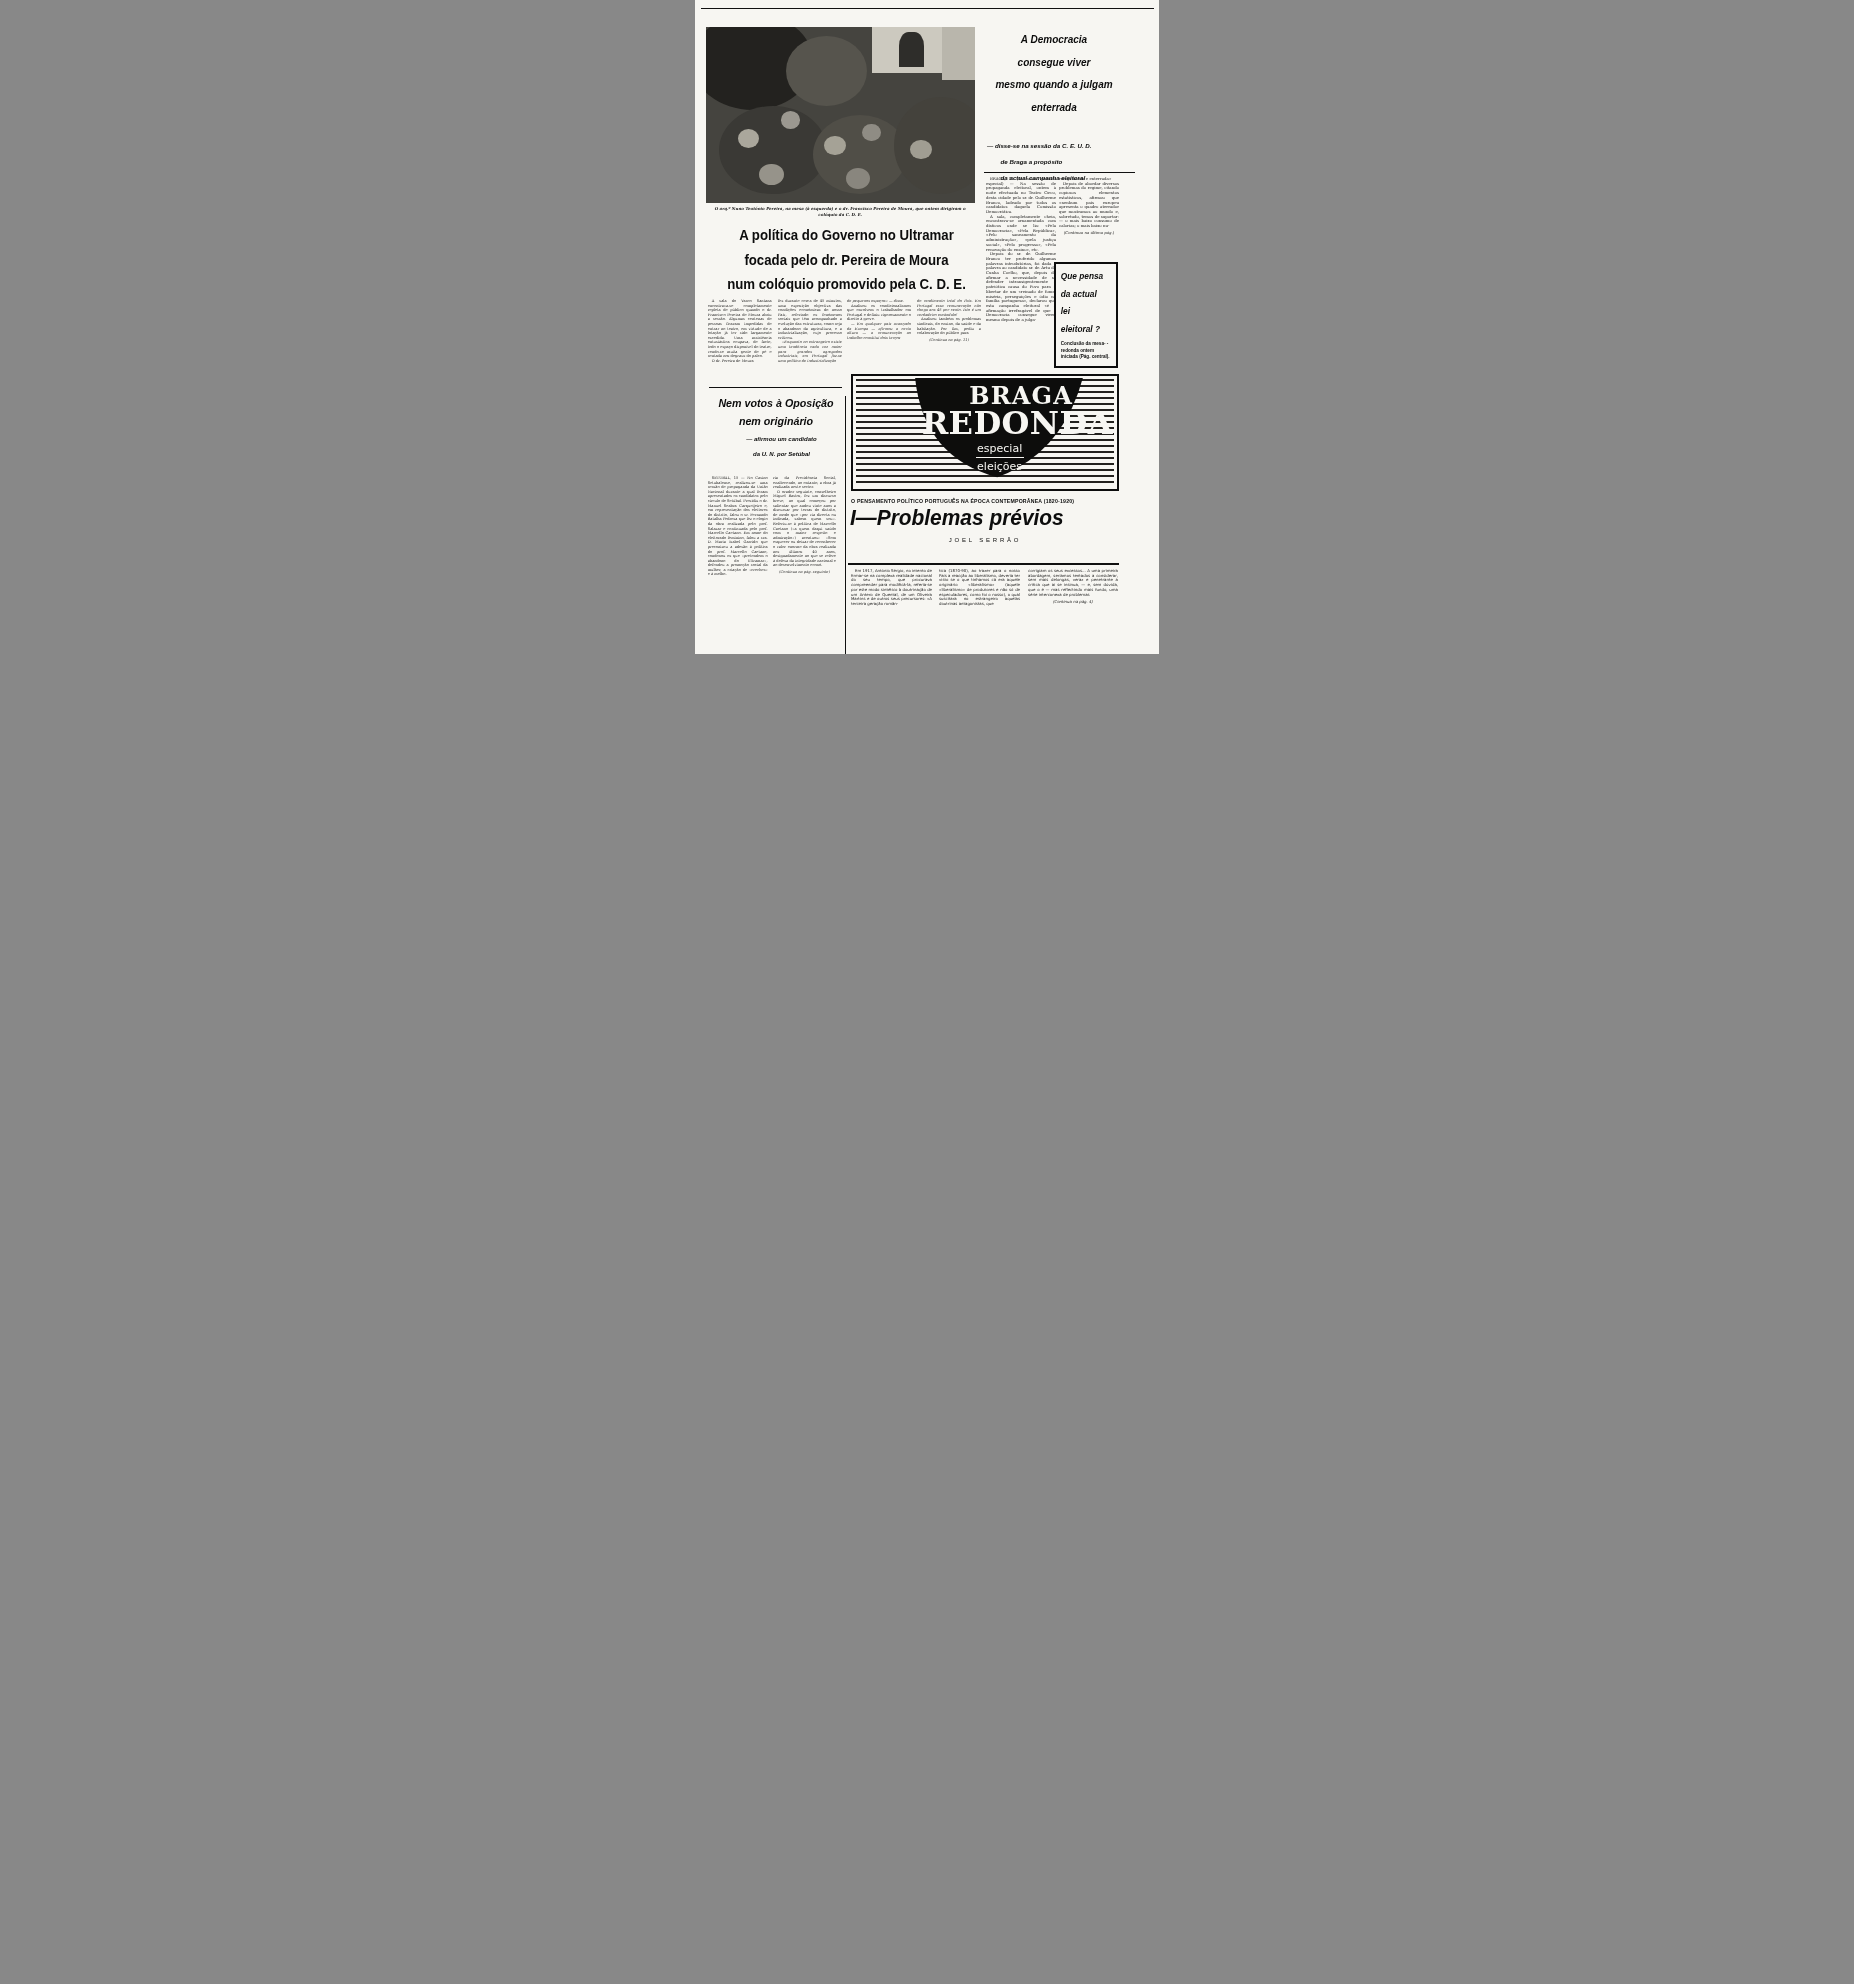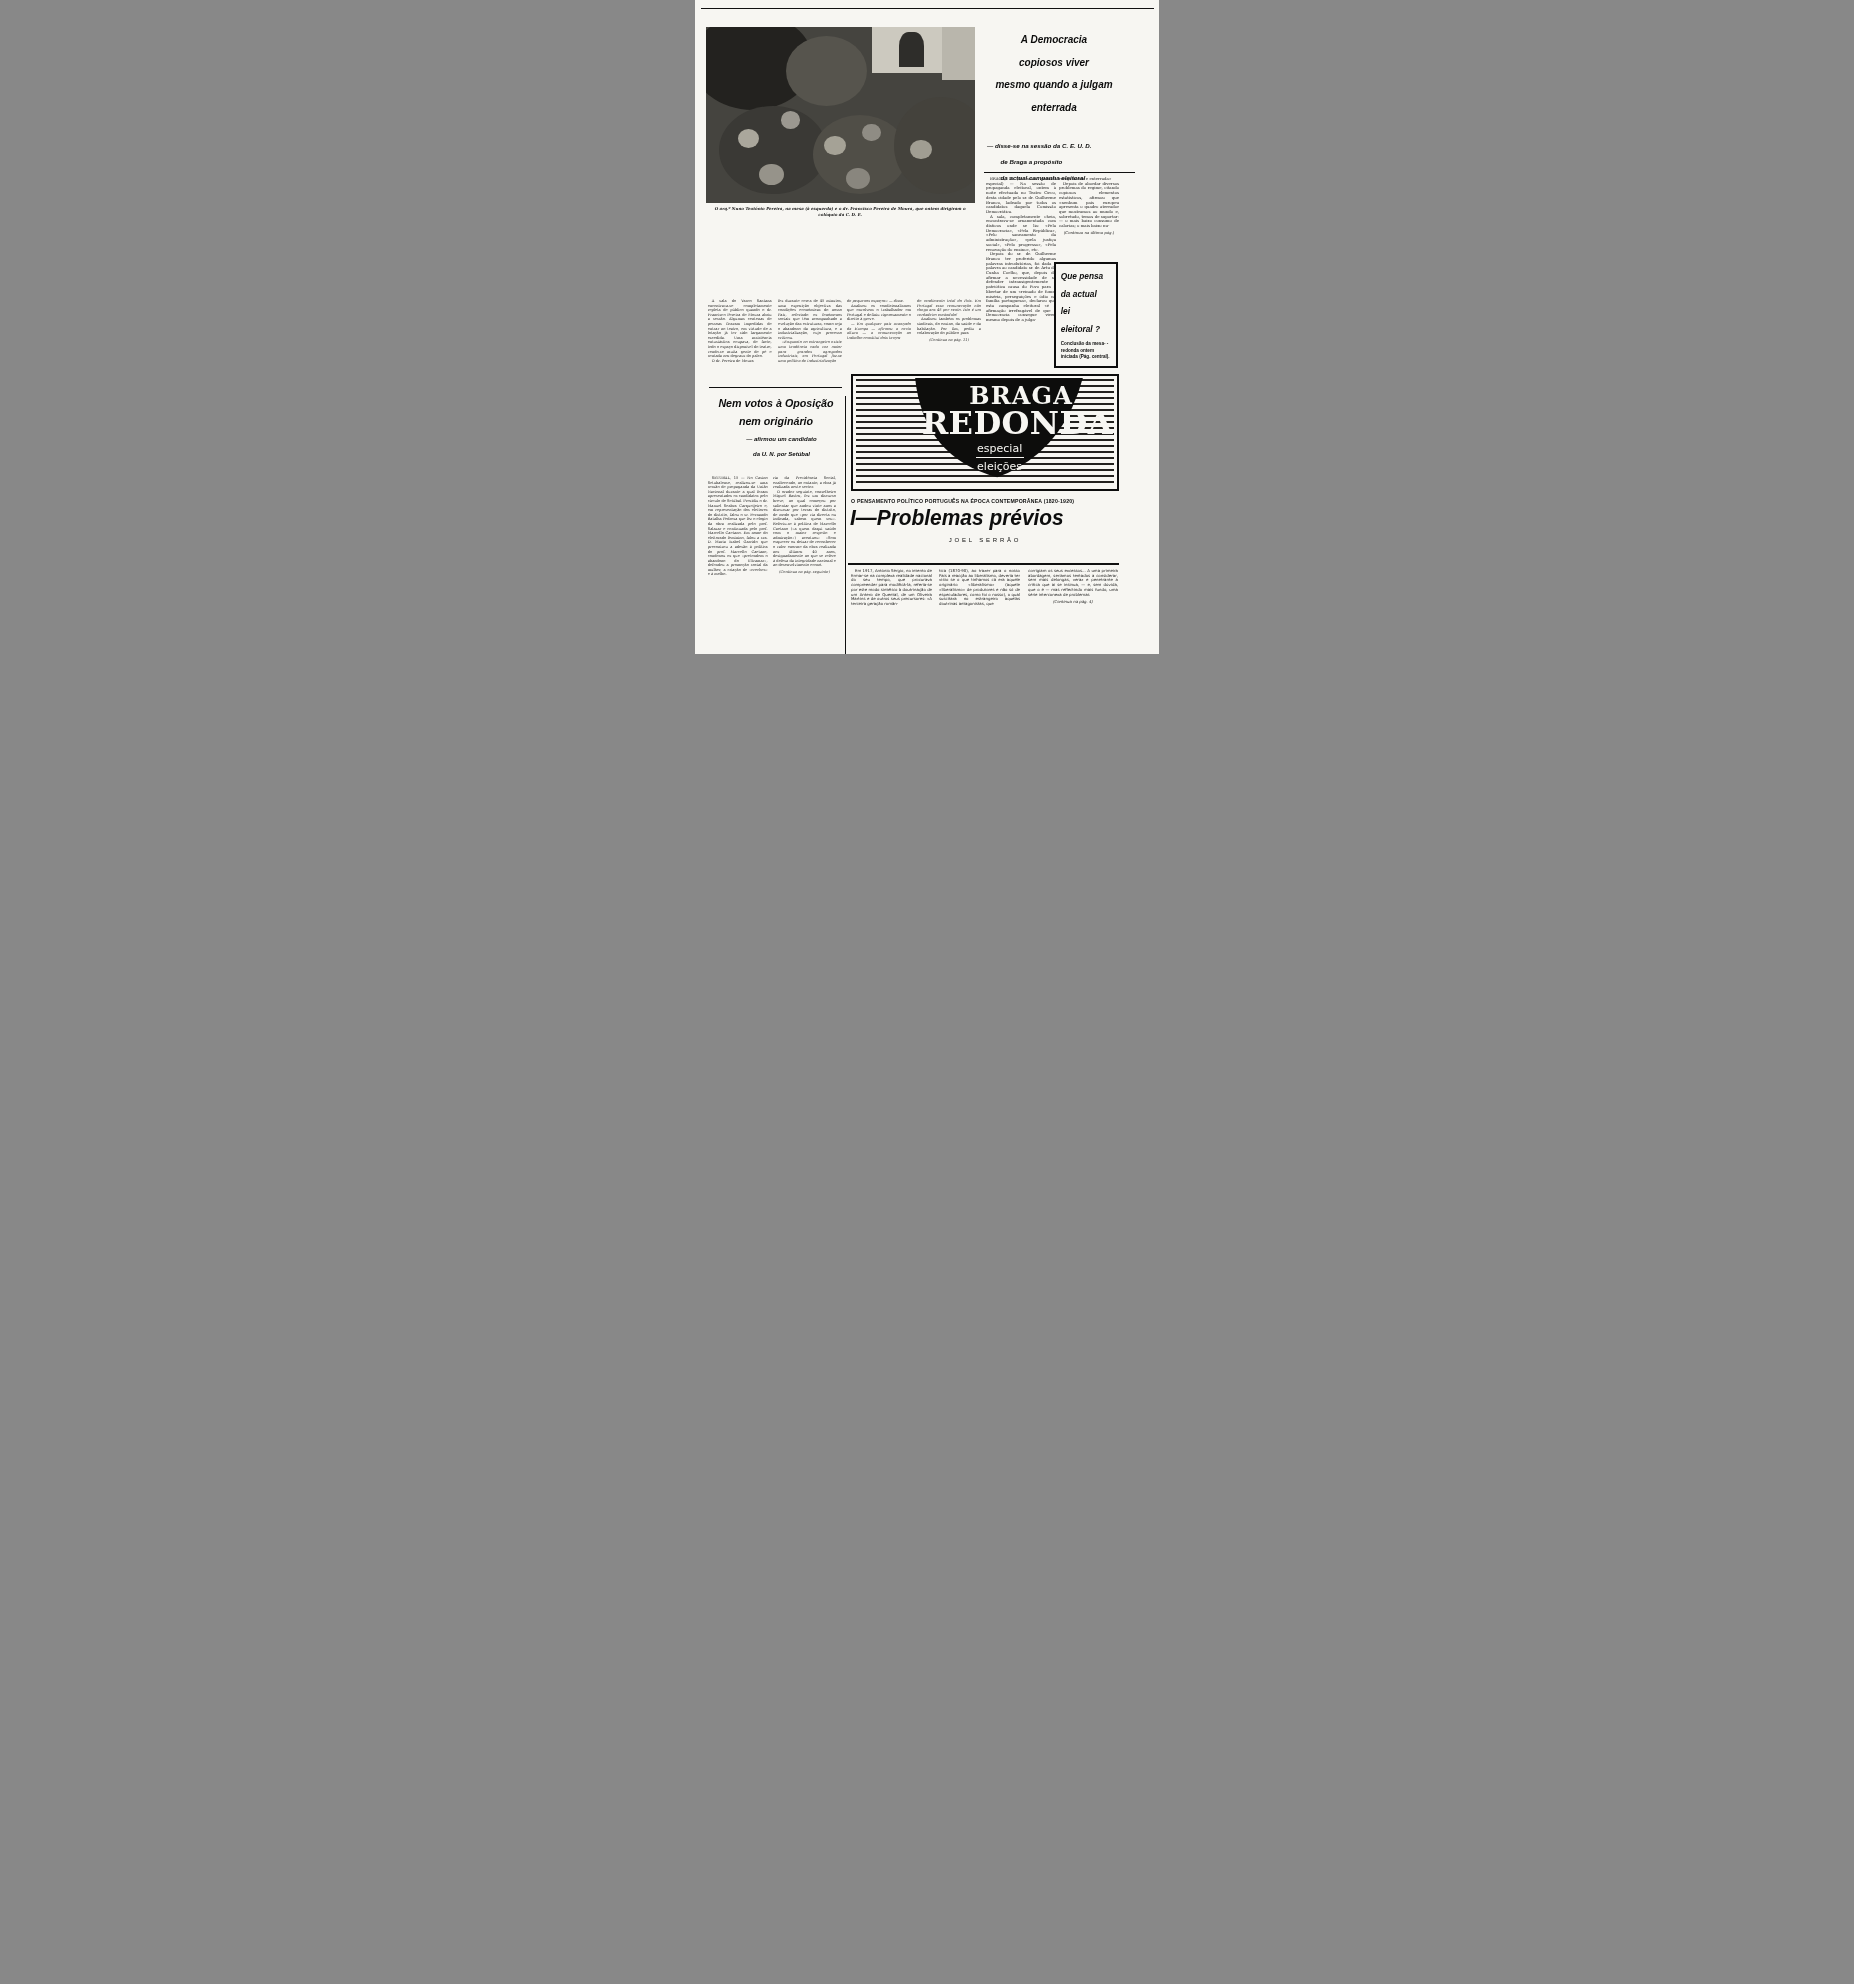--- a/index.html
+++ b/index.html
@@ -85,20 +85,25 @@
     <div class="blob" style="left:76%;top:64%;width:8%;height:11%;background:#a09d92;"></div>
     <div class="blob" style="left:20%;top:78%;width:9%;height:12%;background:#96938a;"></div>
     <div class="blob" style="left:52%;top:80%;width:9%;height:12%;background:#89867e;"></div>
     <div class="dots"></div>
   </div>
   <div class="caption">
     <div>O arq.º Nuno Teotónio Pereira, na mesa (à esquerda) e o dr. Francisco Pereira de Moura, que ontem dirigiram o</div>
     <div>colóquio da C. D. E.</div>
   </div>
 
+  <div class="mainhead">
+    <div>A política do Governo no Ultramar</div>
+    <div>focada pelo dr. Pereira de Moura</div>
+    <div>num colóquio promovido pela C. D. E.</div>
+  </div>
 
   <div class="col" style="left:12.7px;top:299px;width:64px;height:79px;">
     <p>A sala do Vasco Santana encontrava-se completamente repleta de público quando o dr. Francisco Pereira de Moura abriu a sessão. Algumas centenas de pessoas ficaram impedidas de entrar no teatro, em virtude de a lotação já ter sido largamente excedida. Uma assistência entusiástica ocupava, de facto, todo o espaço disponível do teatro, vendo-se muita gente de pé e sentada nos degraus do palco.</p>
     <p>O dr. Pereira de Moura</p>
   </div>
   <div class="col" style="left:83px;top:299px;width:64px;height:80px;">
     <p class="noind">fez durante cerca de 45 minutos, uma exposição objectiva das condições económicas do nosso País, referindo os fenómenos sociais que têm acompanhado a evolução das estruturas, como seja o abandono da agricultura, e a industrialização, cujo processo criticou.</p>
     <p class="it">«Enquanto no estrangeiro existe uma tendência cada vez maior para grandes agregados industriais, em Portugal faz-se uma política de industrialização</p>
   </div>
   <div class="col" style="left:152px;top:299px;width:64px;height:67px;">
@@ -129,21 +134,21 @@
     <p>SETÚBAL, 15 — No Casino Setubalense, realizou-se uma sessão de propaganda da União Nacional durante a qual foram apresentados os candidatos pelo círculo de Setúbal. Presidiu o dr. Manuel Seabra Carqueijeiro e, em representação dos eleitores do distrito, falou o sr. Fernando Batalha Pedrosa que fez o elogio da obra realizada pelo prof. Salazar e continuada pelo prof. Marcello Caetano. Em nome do eleitorado feminino, falou a sra. D. Maria Isabel Garrido que preconizou a adesão á política do prof. Marcello Caetano, condenou os que «pretendem o abandono do Ultramar», defendeu a promoção social da mulher, a criação de «creches» e á melho-</p>
   </div>
   <div class="col" style="left:78px;top:476px;width:63px;height:148px;">
     <p class="noind">ria da Previdência Social, enaltecendo, no entanto, a obra já realizada neste sector.</p>
     <p>O orador seguinte, conselheiro Miguel Bastos, fez um discurso breve, no qual começou por salientar que andou vinte anos a discursar por terras do distrito, de modo que «por via directa ou indicada, sabem quem sou». Referiu-se á política de Marcello Caetano («a quem daqui saúdo com o maior respeito e admiração») acentuou: «Sem esquecer ou deixar de reconhecer o valor enorme da obra realizada nos últimos 40 anos, designadamente no que se refere á defesa da integridade nacional e ao desenvolvimento econó-</p>
     <p class="continua">(Continua na pág. seguinte)</p>
   </div>
 
   <div class="rhead">
     <div>A Democracia</div>
-    <div>copiosos viver</div>
+    <div>consegue viver</div>
     <div>mesmo quando a julgam</div>
     <div>enterrada</div>
   </div>
   <div class="rsub">
     <div>— disse-se na sessão da C. E. U. D.</div>
     <div>de Braga a propósito</div>
     <div>da actual campanha eleitoral</div>
   </div>
   <div class="rule" style="left:289px;top:172px;width:151px;height:1.2px;"></div>
 

